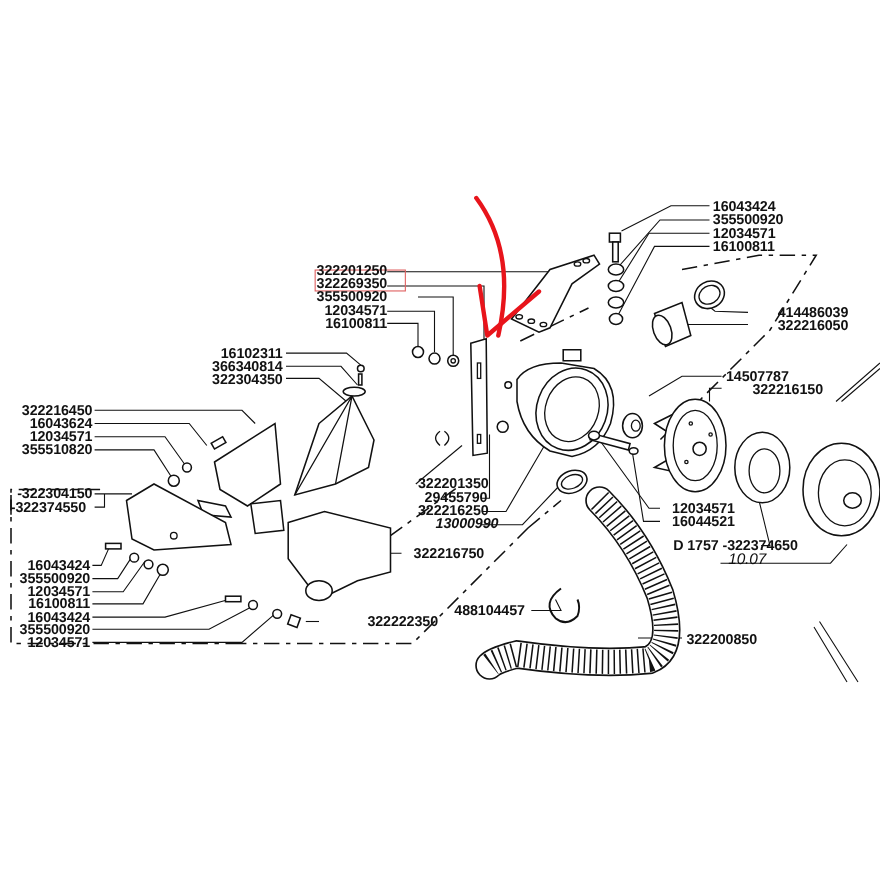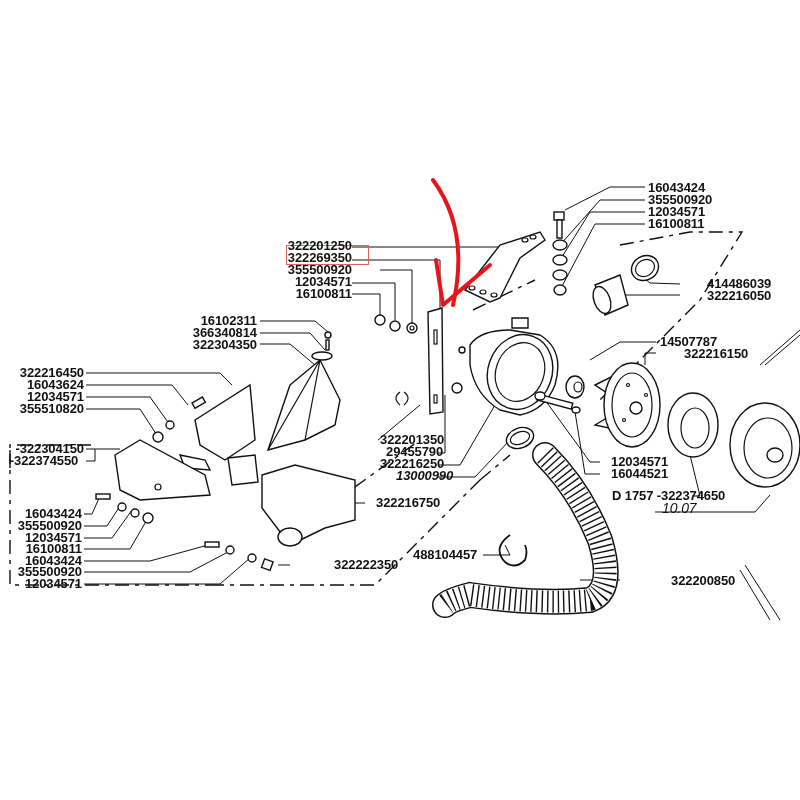--- a/index.html
+++ b/index.html
@@ -260,19 +260,19 @@
 <div class="lbl r" style="left:8px; top:578px; width:74px;">12034571</div>
 
 <div class="lbl" style="left:380px; top:434px;">322201350</div>
 <div class="lbl" style="left:386px; top:446px;">29455790</div>
 <div class="lbl" style="left:380px; top:458px;">322216250</div>
 <div class="lbl" style="left:396px; top:470px;font-style:italic;">13000990</div>
 
 <div class="lbl" style="left:376px; top:497px;">322216750</div>
 <div class="lbl" style="left:290px; top:559px;margin-left:44px;">322222350</div>
 <div class="lbl" style="left:413px; top:549px;">488104457</div>
-<div class="lbl" style="left:624px; top:575px;margin-left:47px;">322200850</div>
+<div class="lbl" style="left:624px; top:575px;">322200850</div>
 
 <div class="lbl" style="left:611px; top:456px;">12034571</div>
 <div class="lbl" style="left:611px; top:468px;">16044521</div>
 
 <div class="lbl" style="left:612px; top:490px;">D 1757 -322374650</div>
 <div class="lbl italic" style="left:662px; top:502px;">10.07</div>
 
 </body></html>

